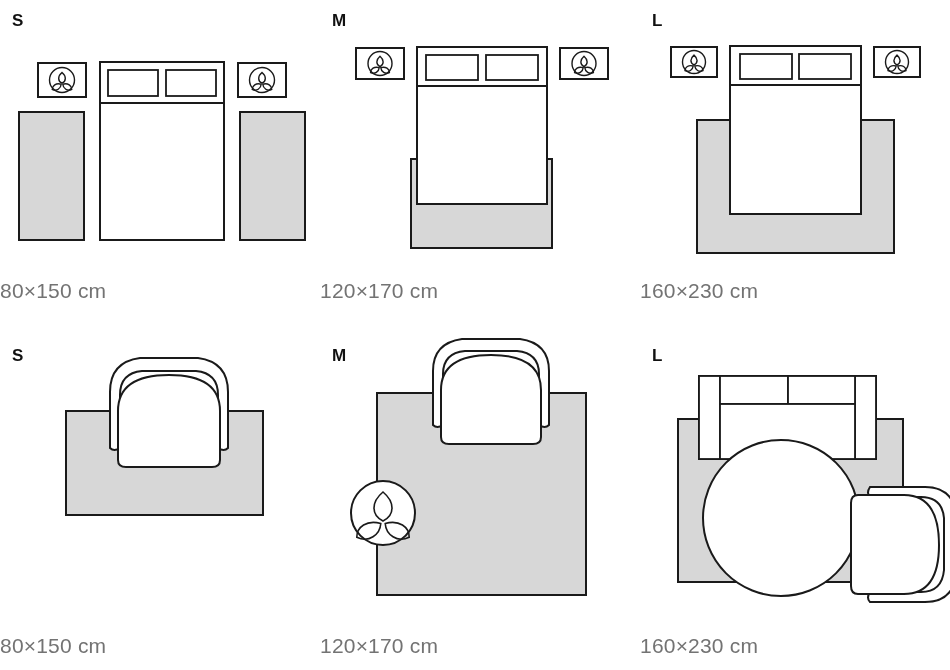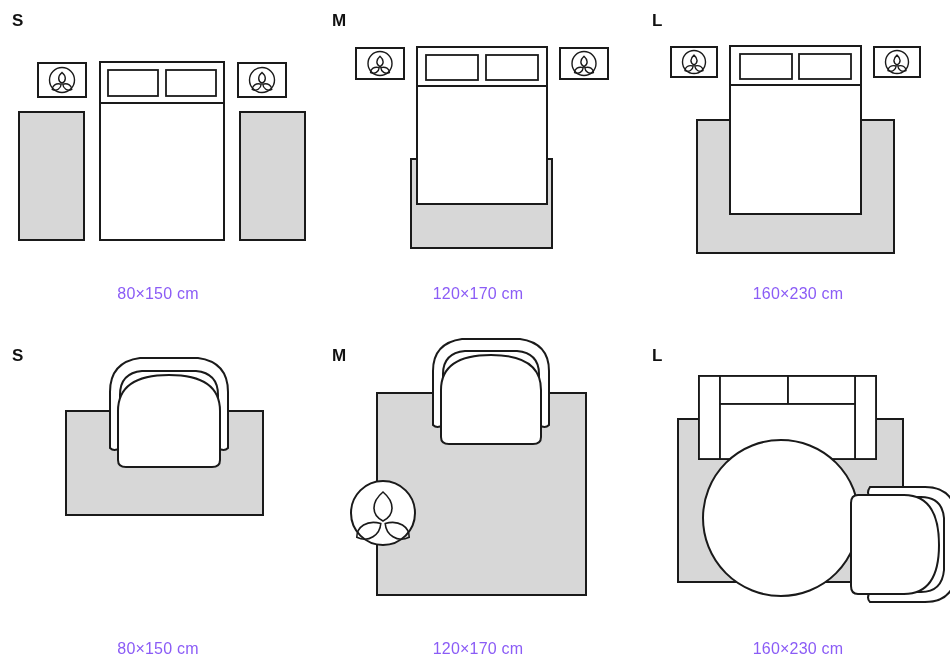--- a/index.html
+++ b/index.html
@@ -39,24 +39,23 @@
     font-weight: bold;
     letter-spacing: 0px;
     line-height: 1;
     color: #111111;
   }
   .dims {
     position: absolute;
     left: 0;
     right: 0;
     bottom: 32px;
-    text-align: center;
-    font-size: 16px;
+    font-size: 21px;
     font-weight: 400;
-    color: #8b5cf6;
+    color: #737373;
     letter-spacing: 0.2px;
   }
   .panel.row2 .dims {
     bottom: 12px;
   }
   .stage {
     position: absolute;
     left: 0;
     top: 0;
     width: 316px;

